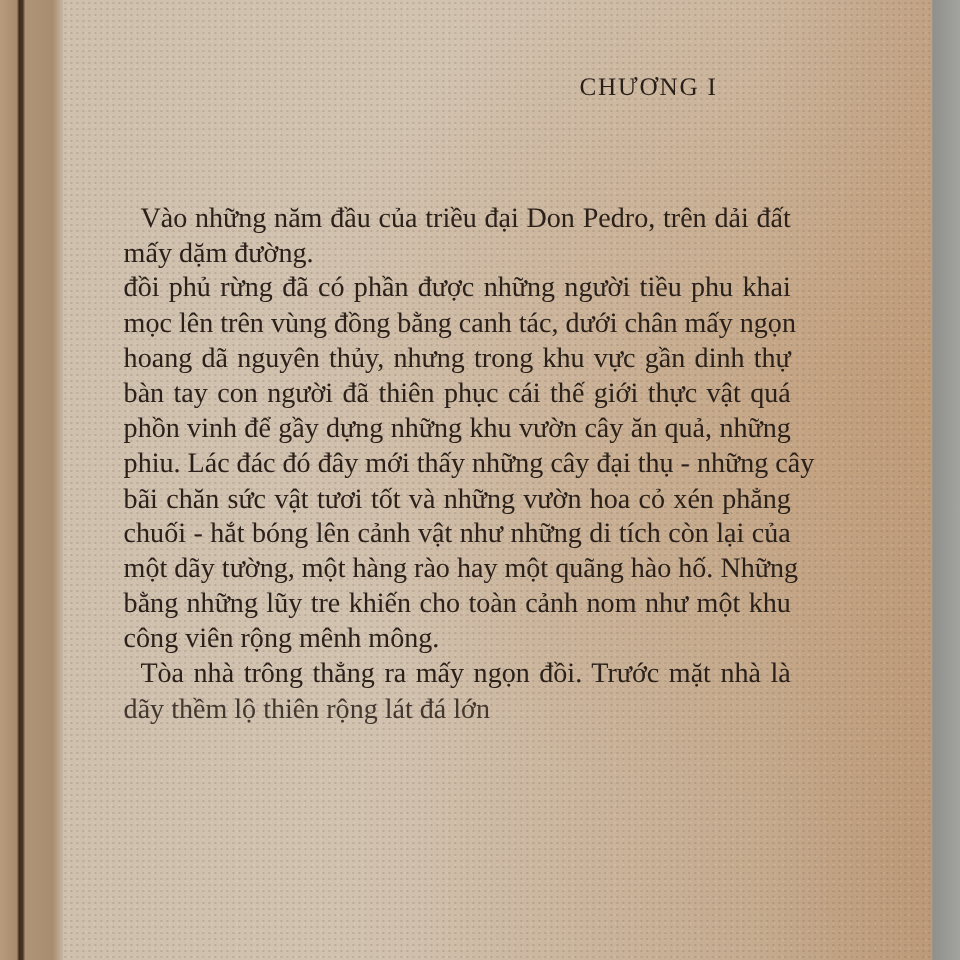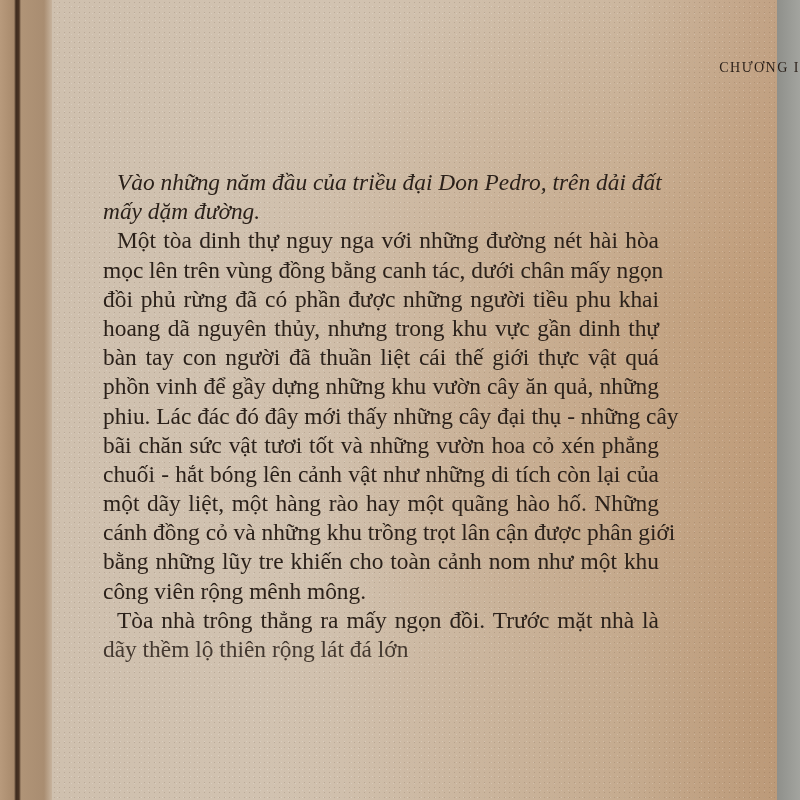--- a/index.html
+++ b/index.html
@@ -27,22 +27,22 @@
     background-size: 5px 5px, 7px 7px;
     background-position: 0 0, 2px 3px;
     pointer-events:none;
   }
   .right-bg {
     position:absolute; left:777px; top:0; width:23px; height:800px;
     background: linear-gradient(90deg, #8f908b, #a3a49f);
   }
   .chapter-title {
     position:absolute; left:0; width:100%; top:60px;
-    text-align:right; padding-left:281px; box-sizing:border-box;
-    font-size:14px; letter-spacing:1.5px; color:#2a1f18; z-index:2;
+    text-align:center; padding-left:281px; box-sizing:border-box;
+    font-size:21px; letter-spacing:1.5px; color:#2a1f18; z-index:2;
   }
   .body-text {
     position:absolute; left:52px; top:168px; width:607px;
     font-size:23.4px; line-height:29.2px; color:#2b211a; z-index:2;
   }
   .line {
     display:block; white-space:nowrap; text-align:justify;
     text-align-last:justify; height:29.2px;
   }
   .line.last { text-align-last:left; }
@@ -52,36 +52,34 @@
 </head>
 <body>
 
 <div class="spine"></div>
 <div class="page"></div>
 <div class="right-bg"></div>
 
 <div class="chapter-title">CHƯƠNG   I</div>
 
 <div class="body-text">
-  <div style="padding-left:51px;font-style:italic;">
+  <div style="padding-left:51px;">
     <span class="line indent">Vào những năm đầu của triều đại Don Pedro, trên dải đất</span>
     <span class="line last">mấy dặm đường.</span>
   </div>
   <div style="padding-left:51px;">
-    <span class="line indent">Một tòa dinh thự nguy nga với những đường nét hài hòa</span>
+    <span class="line">đồi phủ rừng đã có phần được những người tiều phu khai</span>
     <span class="line">mọc lên trên vùng đồng bằng canh tác, dưới chân mấy ngọn</span>
-    <span class="line">đồi phủ rừng đã có phần được những người tiều phu khai</span>
     <span class="line">hoang dã nguyên thủy, nhưng trong khu vực gần dinh thự</span>
-    <span class="line">bàn tay con người đã thuần liệt cái thế giới thực vật quá</span>
+    <span class="line">bàn tay con người đã thiên phục cái thế giới thực vật quá</span>
     <span class="line">phồn vinh để gầy dựng những khu vườn cây ăn quả, những</span>
     <span class="line">phiu. Lác đác đó đây mới thấy những cây đại thụ - những cây</span>
     <span class="line">bãi chăn sức vật tươi tốt và những vườn hoa cỏ xén phẳng</span>
     <span class="line">chuối - hắt bóng lên cảnh vật như những di tích còn lại của</span>
-    <span class="line">một dãy liệt, một hàng rào hay một quãng hào hố. Những</span>
-    <span class="line">cánh đồng cỏ và những khu trồng trọt lân cận được phân giới</span>
+    <span class="line">một dãy tường, một hàng rào hay một quãng hào hố. Những</span>
     <span class="line">bằng những lũy tre khiến cho toàn cảnh nom như một khu</span>
     <span class="line last">công viên rộng mênh mông.</span>
   </div>
   <div style="padding-left:51px;">
     <span class="line indent">Tòa nhà trông thẳng ra mấy ngọn đồi. Trước mặt nhà là</span>
     <span class="line last partial">dãy thềm lộ thiên rộng lát đá lớn</span>
   </div>
 </div>
 
 </body></html>

